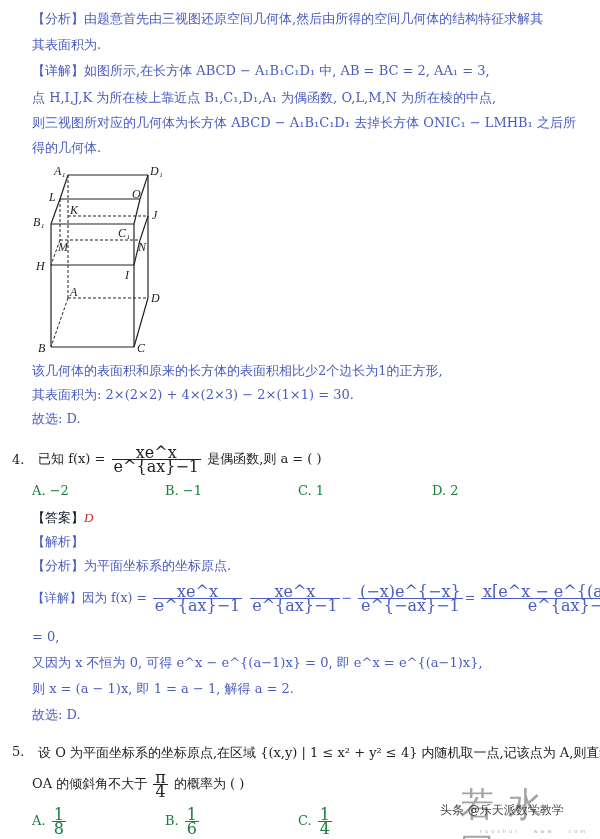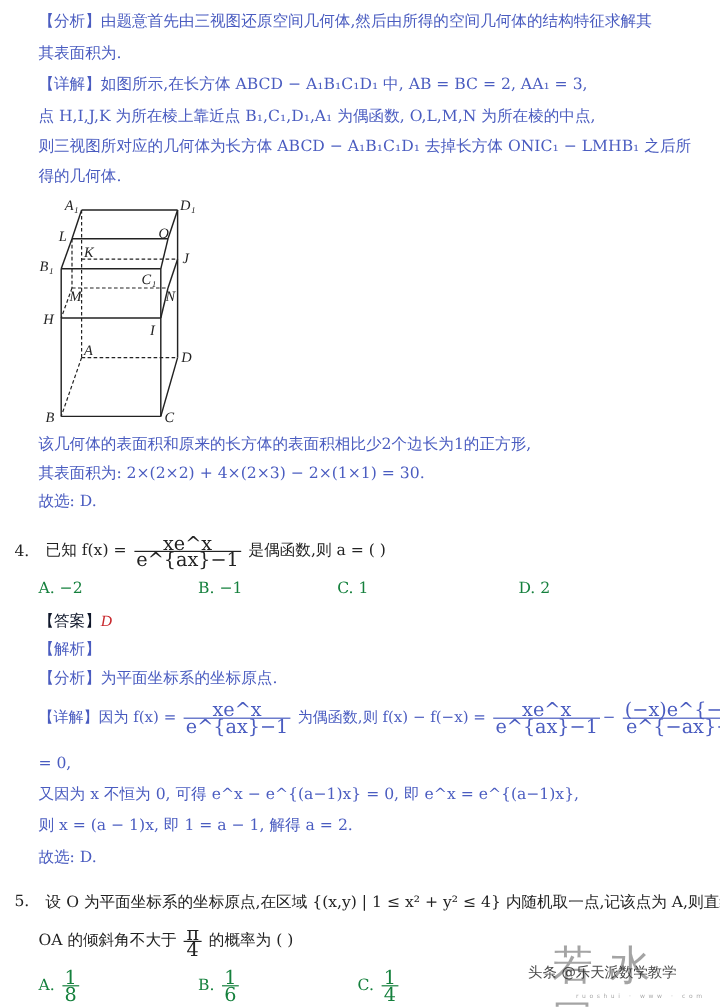--- a/index.html
+++ b/index.html
@@ -98,38 +98,37 @@
 <div class="line black" style="top:446px; left:38px;">
   <span>已知 f(x) =</span>
   <span class="frac">
     <span class="num">xe^x</span>
     <span class="den">e^{ax}−1</span>
   </span>
   <span>是偶函数,则 a = (     )</span>
 </div>
 <div class="opt" style="top:483px; left:32px;">A. −2</div>
 <div class="opt" style="top:483px; left:165px;">B. −1</div>
-<div class="opt" style="top:483px; left:281px;">C. 1</div>
+<div class="opt" style="top:483px; left:298px;">C. 1</div>
 <div class="opt" style="top:483px; left:432px;">D. 2</div>
 
 <div class="line red" style="top:509px;">
   <span class="tag-red">【答案】</span><i class="m">D</i>
 </div>
 <div class="line blue" style="top:533px;">【解析】</div>
 <div class="line blue" style="top:557px;">
   <span class="tag">【分析】</span><span>为平面坐标系的坐标原点.</span>
 </div>
 
 <div class="line blue" style="top:585px; font-size:12.5px;">
   <span class="tag">【详解】</span><span>因为 f(x) =</span>
   <span class="frac">
     <span class="num">xe^x</span>
     <span class="den">e^{ax}−1</span>
   </span>
-  <span>为偶函数,则 f(x) − f(−x) =</span>
   <span class="frac">
     <span class="num">xe^x</span>
     <span class="den">e^{ax}−1</span>
   </span>−
   <span class="frac">
     <span class="num">(−x)e^{−x}</span>
     <span class="den">e^{−ax}−1</span>
   </span>=
   <span class="frac">
     <span class="num">x[e^x − e^{(a−1)x}]</span>

